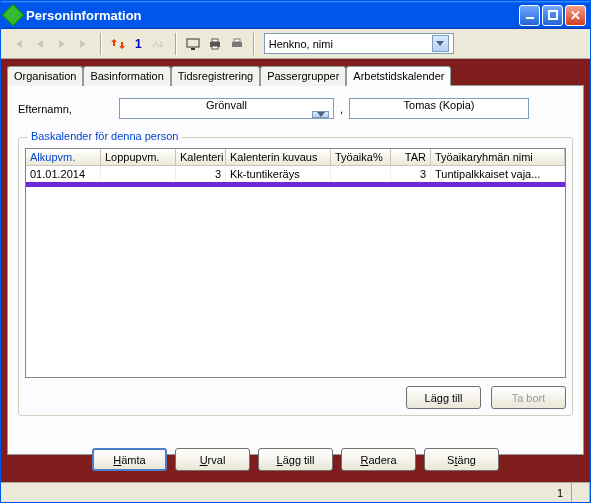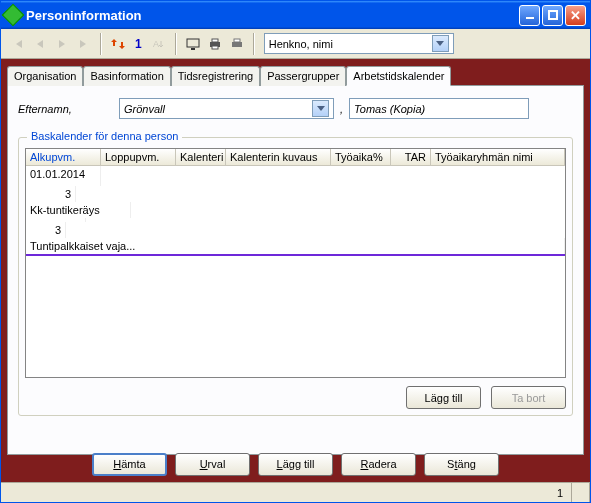--- a/index.html
+++ b/index.html
@@ -108,30 +108,30 @@
     background: #fcfcfe;
     height: 370px;
     padding: 12px 10px 10px 10px;
     position:relative;
   }
   .row1 {
     display:flex;
     align-items:center;
     gap:6px;
     margin-bottom: 18px;
-    font-style: italic;
   }
   .row1 .lbl { width: 95px; }
   .combo {
     border:1px solid #7f9db9;
     background:#fff;
     height:21px;
     display:flex;
     align-items:center;
     padding: 0 4px;
+    flex-direction: column;
   }
   .combo .dd {
     width:17px;height:17px;
     background:linear-gradient(to bottom,#dbeafd,#b4d1f8);
     border:1px solid #7f9db9;
     margin-left:auto;
     display:flex;align-items:center;justify-content:center;
   }
   .groupbox {
     border: 1px solid #d0d0bf;
@@ -158,21 +158,21 @@
   }
   .gh {
     border-right:1px solid #c9c6b9;
     border-bottom:1px solid #c9c6b9;
     padding:2px 4px;
     font-size:11px;
     background:linear-gradient(to bottom,#fff,#ece9d8);
     overflow:hidden;
     white-space:nowrap;
   }
-  .grow { display:flex; border-bottom:2px solid #6d28d9;flex-direction:column;}
+  .grow { display:flex; border-bottom:5px solid #6d28d9;}
   .gc {
     border-right:1px solid #eee;
     padding:2px 4px;
     font-size:11px;
     overflow:hidden;
     white-space:nowrap;
   }
   .c1{width:75px;} .c2{width:75px;} .c3{width:50px;text-align:right;} .c4{width:105px;} .c5{width:60px;text-align:left;} .c6{width:40px;text-align:right;} .c7{flex:1;}
   .btnrow {
     display:flex;
@@ -189,21 +189,21 @@
     display:flex;align-items:center;justify-content:center;
     padding:4px 10px;
     font-size:11px;
   }
   .btn.disabled { color:#999; }
   .bottombar {
     position:absolute;
     bottom:22px; left:0; right:0;
     height:32px;
     display:flex;
-    align-items:center;
+    align-items:flex-start;
     justify-content:center;
     gap:8px;
   }
   .btn.em { border:2px solid #4b7fc9; }
   .statusbar {
     position:absolute;
     bottom:0;left:0;right:0;
     height:20px;
     border-top:1px solid #aca899;
     display:flex;

